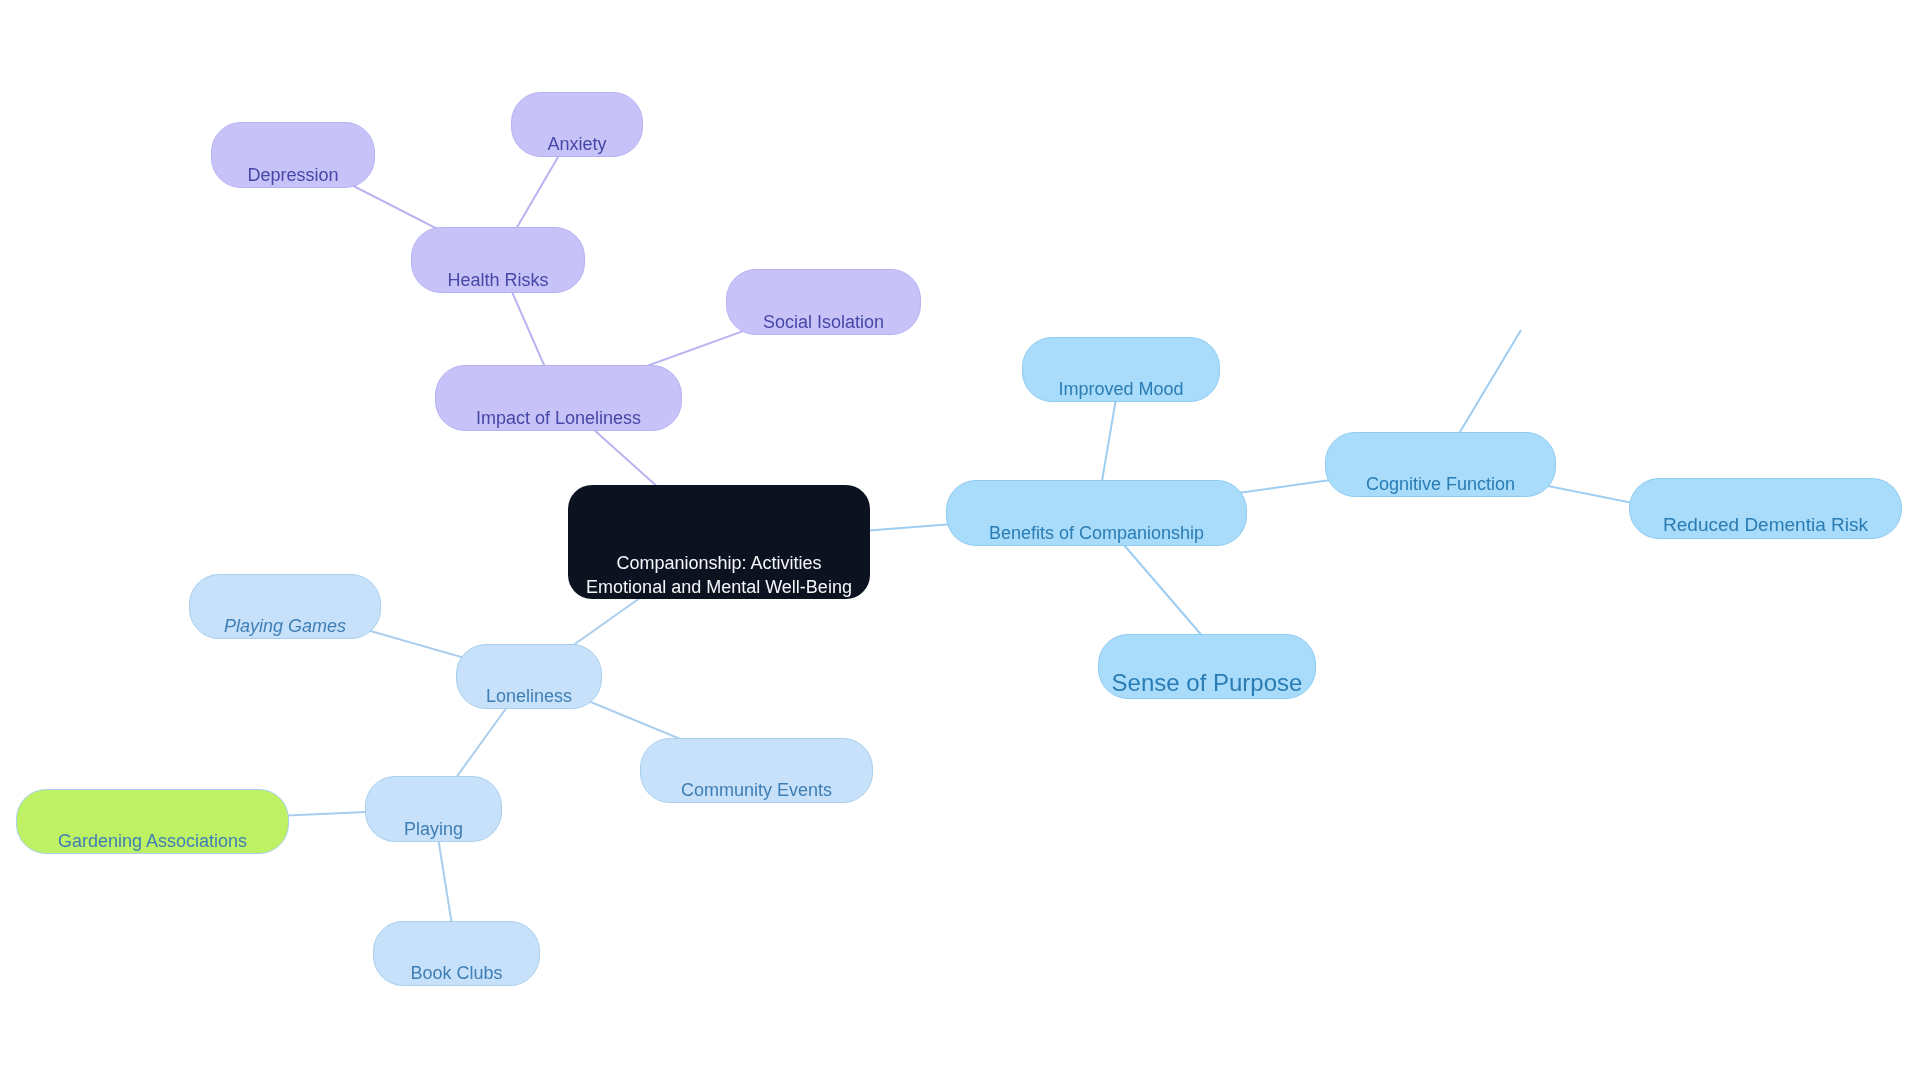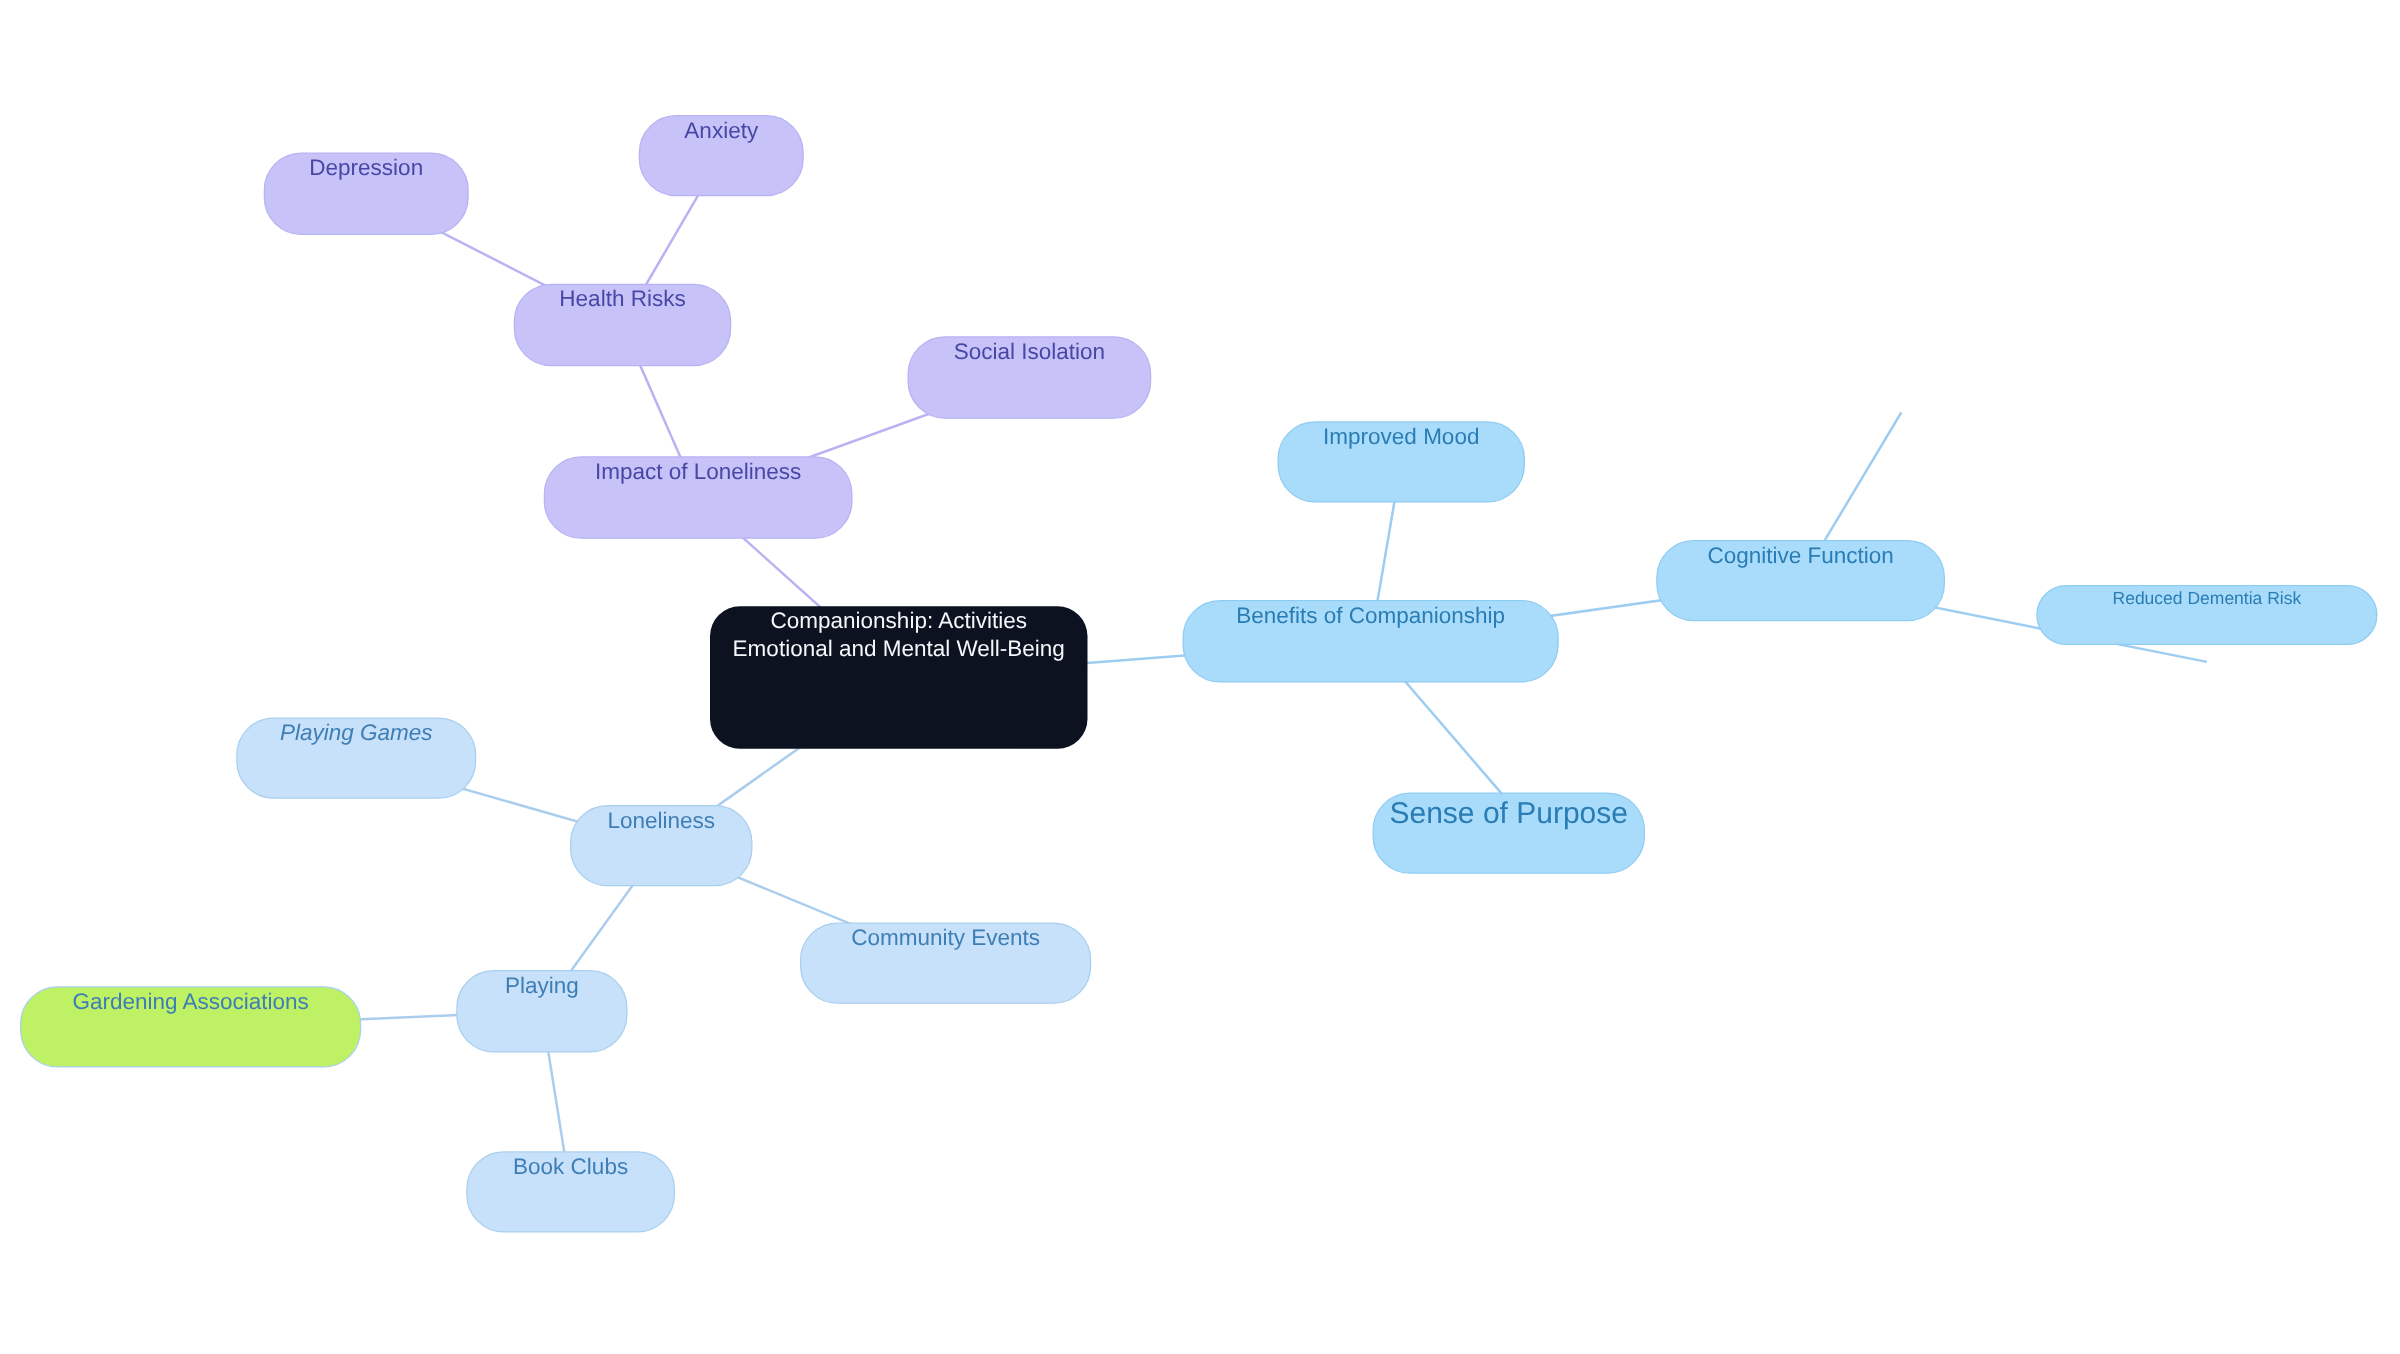--- a/index.html
+++ b/index.html
@@ -19,21 +19,21 @@
     position: absolute;
     left: 0;
     top: 0;
     width: 1920px;
     height: 1083px;
     pointer-events: none;
   }
   .node {
     position: absolute;
     display: flex;
-    align-items: flex-start;
+    align-items: flex-end;
     justify-content: center;
     box-sizing: border-box;
     text-align: center;
     font-weight: 500;
     padding: 0 12px;
     line-height: 1.3;
     cursor: pointer;
     user-select: none;
   }
   .node span {
@@ -85,21 +85,21 @@
     </div>
     <div class="node" style="left: 946px; top: 480px; width: 301px; height: 66px; background: rgb(169, 220, 250); color: rgb(42, 124, 180); border-radius: 30px; font-size: 18px; border: 1px solid rgb(143, 204, 242);">
       <span>Benefits of Companionship</span>
     </div>
     <div class="node" style="left: 1022px; top: 337px; width: 198px; height: 65px; background: rgb(169, 220, 250); color: rgb(42, 124, 180); border-radius: 30px; font-size: 18px; border: 1px solid rgb(143, 204, 242);">
       <span>Improved Mood</span>
     </div>
     <div class="node" style="left: 1325px; top: 432px; width: 231px; height: 65px; background: rgb(169, 220, 250); color: rgb(42, 124, 180); border-radius: 30px; font-size: 18px; border: 1px solid rgb(143, 204, 242);">
       <span>Cognitive Function</span>
     </div>
-    <div class="node" style="left: 1629px; top: 468px; width: 273px; height: 48px; background: rgb(169, 220, 250); color: rgb(42, 124, 180); border-radius: 30px; font-size: 14px; border: 1px solid rgb(143, 204, 242);">
+    <div class="node" style="left: 1629px; top: 478px; width: 273px; height: 61px; background: rgb(169, 220, 250); color: rgb(42, 124, 180); border-radius: 30px; font-size: 19px; border: 1px solid rgb(143, 204, 242);">
       <span>Reduced Dementia Risk</span>
     </div>
     <div class="node" style="left: 1098px; top: 634px; width: 218px; height: 65px; background: rgb(169, 220, 250); color: rgb(42, 124, 180); border-radius: 30px; font-size: 24px; border: 1px solid rgb(143, 204, 242);">
       <span>Sense of Purpose</span>
     </div>
     <div class="node" style="left: 456px; top: 644px; width: 146px; height: 65px; background: rgb(198, 225, 249); color: rgb(63, 126, 181); border-radius: 30px; font-size: 18px; border: 1px solid rgb(169, 207, 238);">
       <span>Loneliness</span>
     </div>
     <div class="node" style="left: 189px; top: 574px; width: 192px; height: 65px; background: rgb(198, 225, 249); color: rgb(63, 126, 181); border-radius: 30px; font-size: 18px; border: 1px solid rgb(169, 207, 238); font-style: italic;">
       <span>Playing Games</span>

